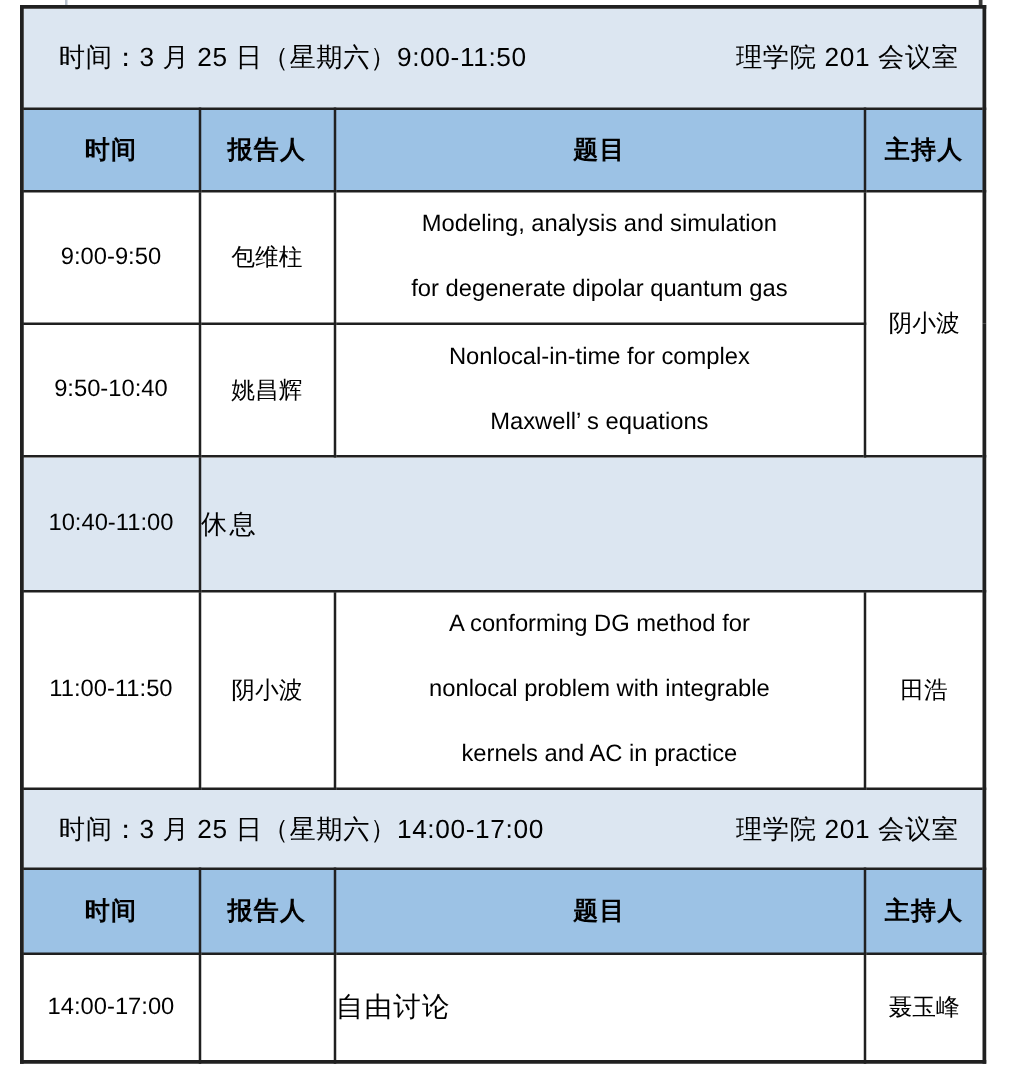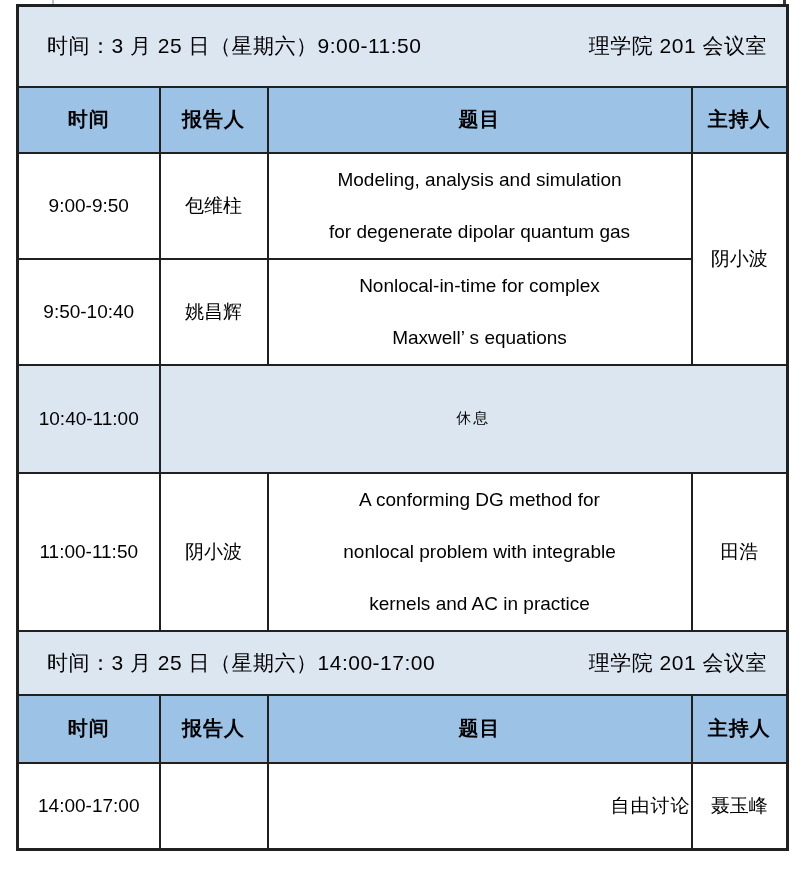--- a/index.html
+++ b/index.html
@@ -43,22 +43,22 @@
   .cols-row th{
     background:var(--header-bg);font-size:20px;font-weight:bold;
     text-align:center;letter-spacing:1px;margin-top:39px;
   }
   
   .c-time,.c-speaker,.c-chair,.c-title{
     background:var(--row-bg);text-align:center;font-size:19px;font-weight:normal;
   }
   .title-line{line-height:52px;white-space:nowrap;}
   .break-row td{background:var(--band-bg);}
-  .break-label{font-size:15px;text-align:center;letter-spacing:2px;}
-  .single-title{font-size:19px;text-align:right;letter-spacing:1px;}
+  .break-label{font-size:21px;text-align:left;letter-spacing:2px;}
+  .single-title{font-size:22px;text-align:left;letter-spacing:1px;}
 
   
   .tick{position:absolute;top:0;}
   .tick-left{left:52px;width:2px;height:5px;background:#b9c2cd;}
   .tick-right{left:783px;width:3px;height:5px;background:#3a3a3a;}
 </style>
 </head>
 <body>
 
 <div class="tick tick-left"></div>

